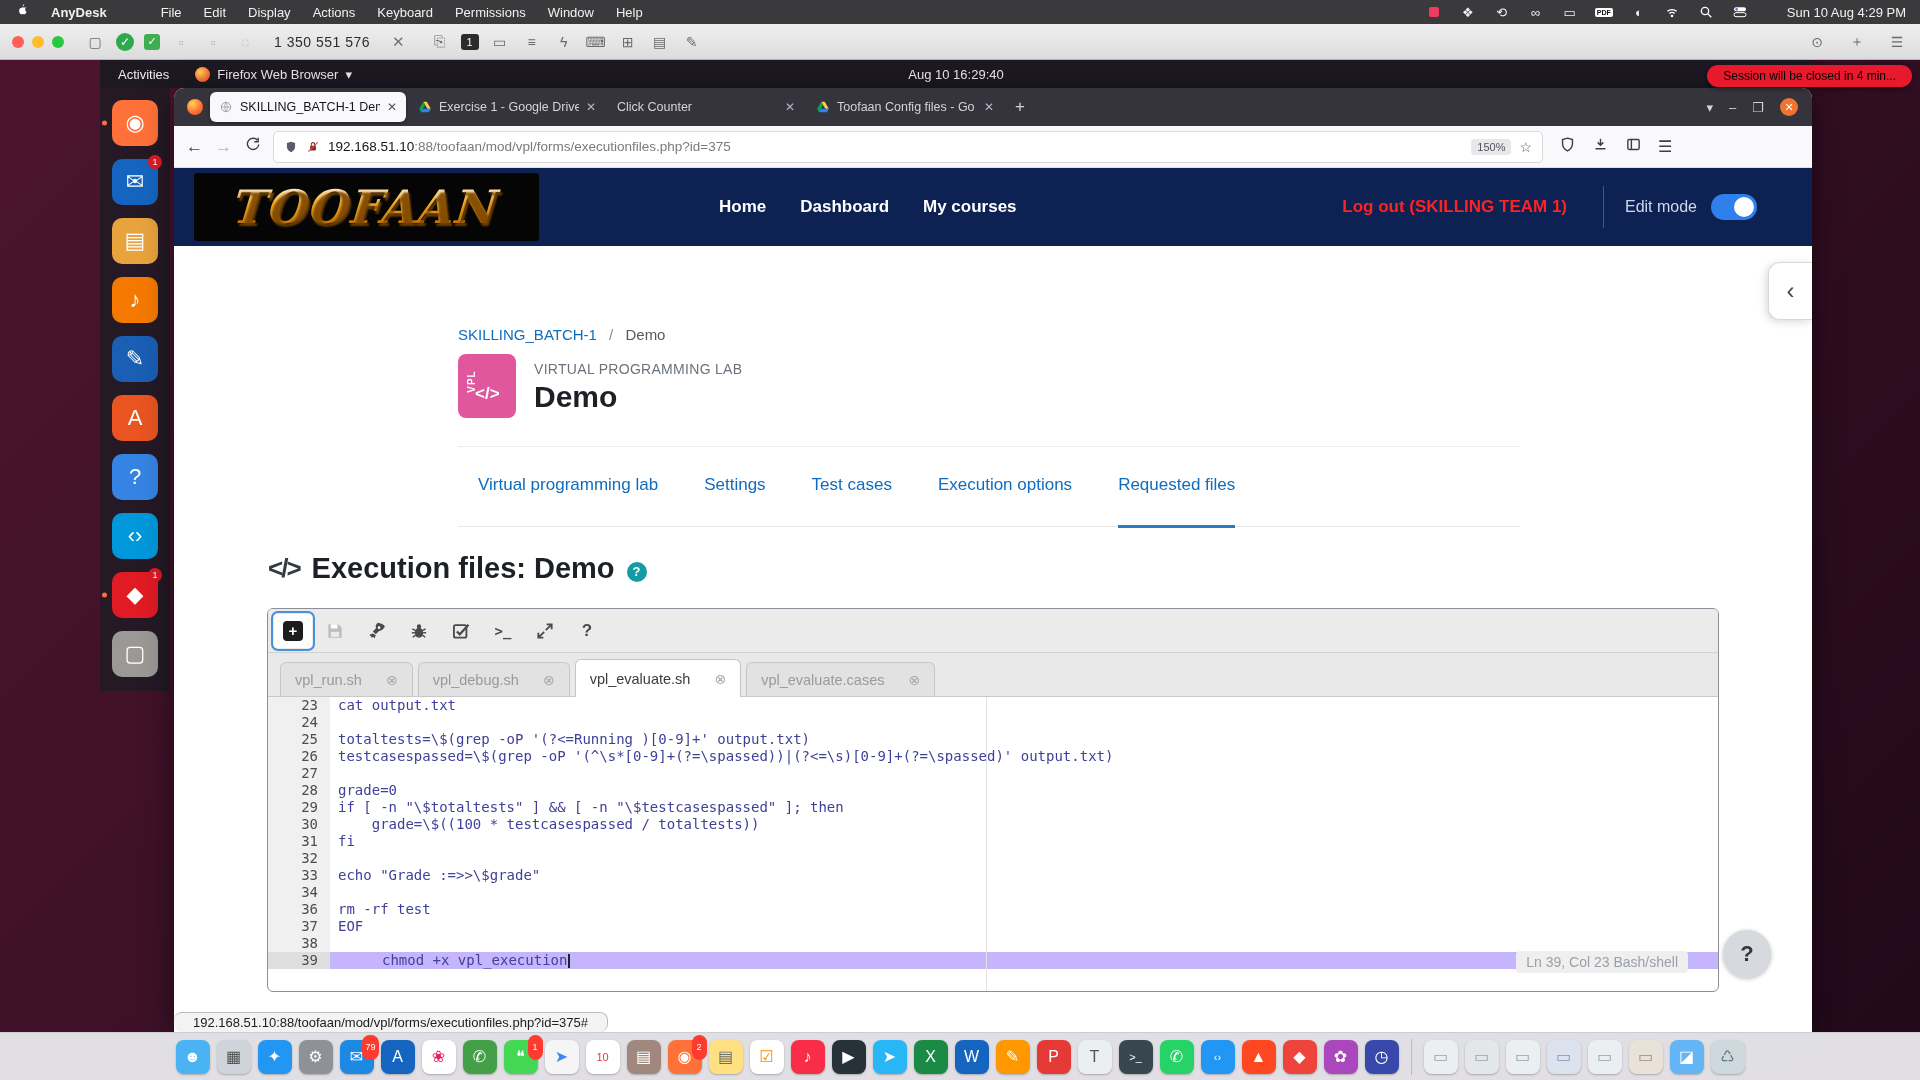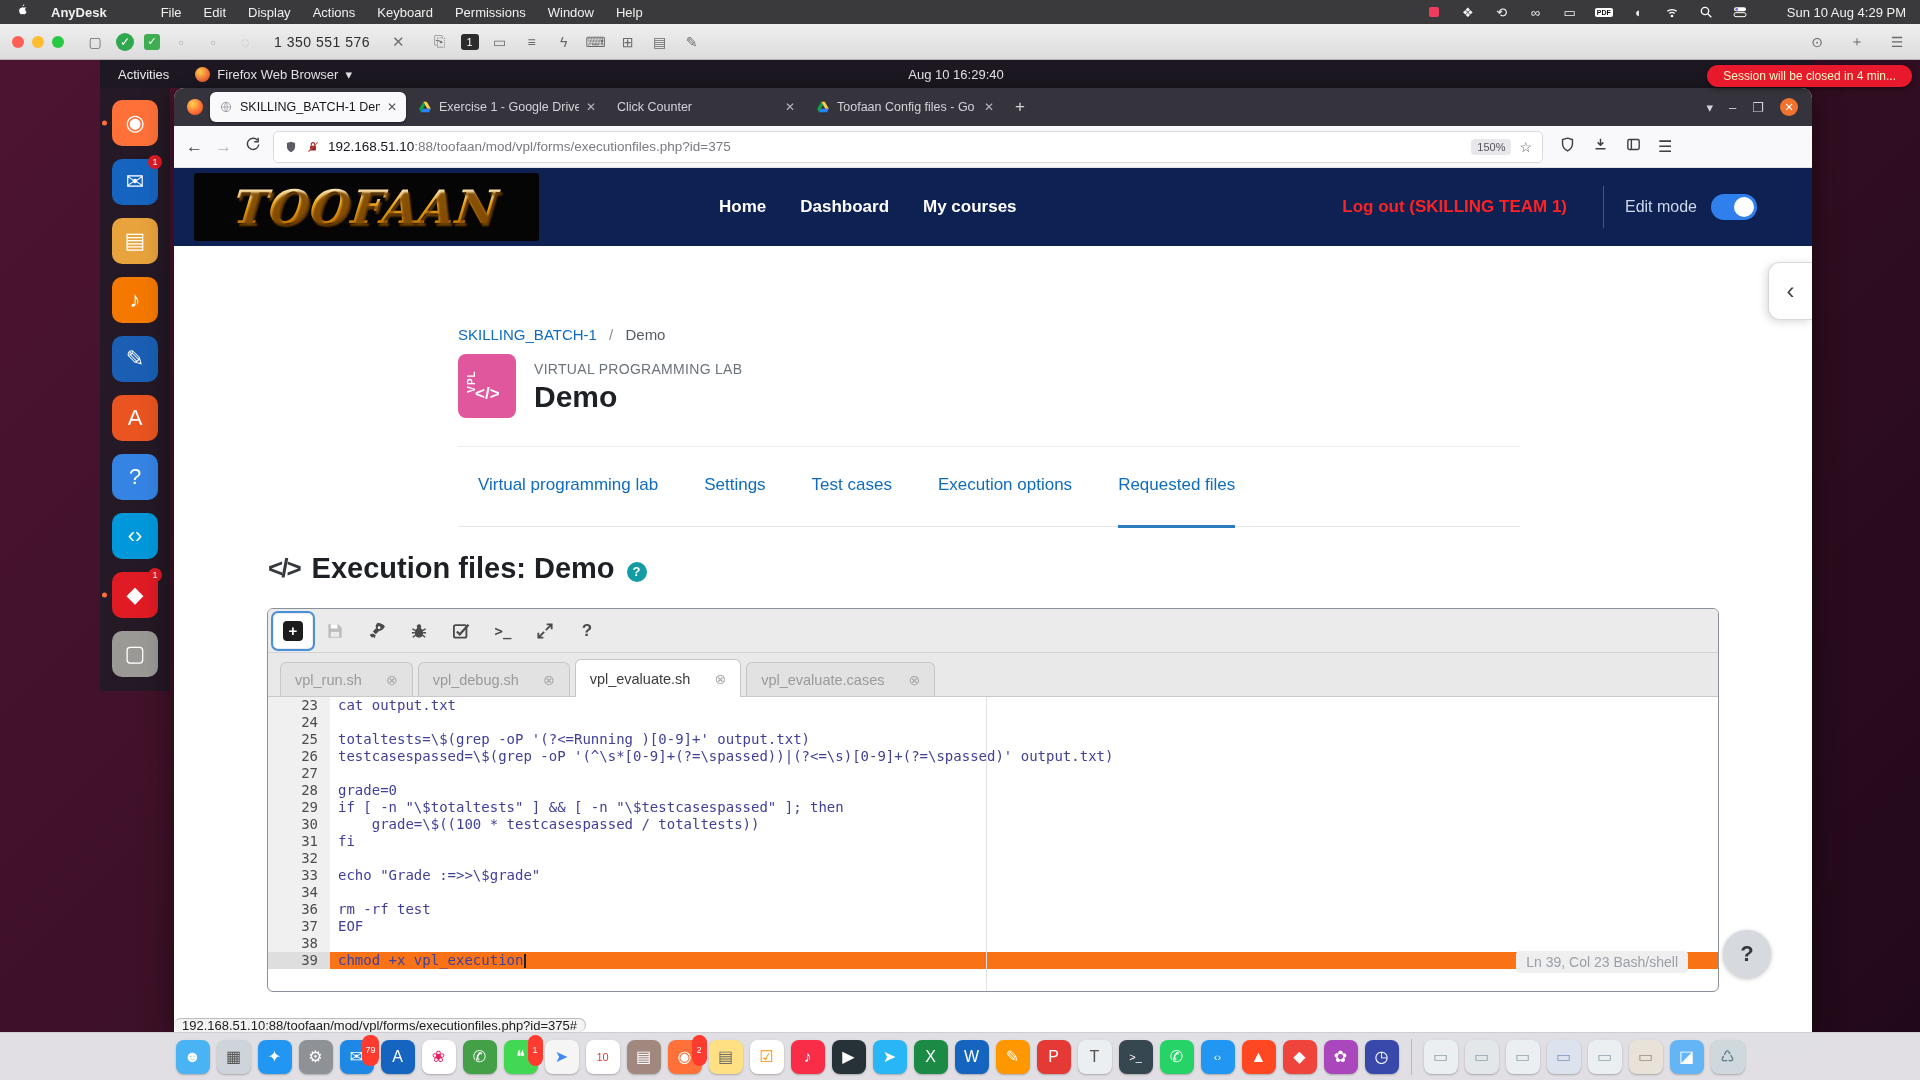--- a/index.html
+++ b/index.html
@@ -38,21 +38,21 @@
   
   .remote { position:absolute; left:0; top:60px; width:1920px; height:972px;
     background:linear-gradient(135deg,#4d142f 0%, #3a1026 45%, #22091a 100%); }
   .ubuntu-topbar { position:absolute; left:100px; top:0; width:1712px; height:28px; background:#1d1822;
     display:flex; align-items:center; color:#eceaee; font-size:13px; padding:0 18px; gap:26px; }
   .ubuntu-topbar .ff-dot { width:15px; height:15px; border-radius:50%;
     background:radial-gradient(circle at 35% 35%, #ffd54f, #ff7139 60%, #e64a19); }
   .ubuntu-appmenu { display:flex; align-items:center; gap:7px; }
   .ubuntu-clock { position:absolute; left:50%; transform:translateX(-50%); }
   .session-pill { position:absolute; right:8px; top:5px; height:22px; border-radius:11px; background:#e8192c;
-    color:#fef9c3; font-size:12px; display:flex; align-items:center; padding:0 16px; box-shadow:0 2px 5px rgba(0,0,0,.4); white-space:nowrap; z-index:60; }
+    color:#000000; font-size:12px; display:flex; align-items:center; padding:0 16px; box-shadow:0 2px 5px rgba(0,0,0,.4); white-space:nowrap; z-index:60; }
 
   
   .ubuntu-dock { position:absolute; left:100px; top:28px; width:70px; padding:12px 0 14px;
     background:rgba(32,26,36,.88); display:flex; flex-direction:column; align-items:center; gap:13px; }
   .udock-item { position:relative; width:46px; height:46px; border-radius:10px; display:flex; align-items:center; justify-content:center;
     color:#fff; font-size:22px; }
   .udock-item .badge { position:absolute; top:-4px; right:-4px; min-width:14px; height:14px; border-radius:7px; background:#e01b24;
     font-size:9px; display:flex; align-items:center; justify-content:center; padding:0 3px; }
   .udock-item .runner { position:absolute; left:-10px; top:50%; transform:translateY(-50%); width:5px; height:5px; border-radius:50%; background:#ff6d3f; }
 
@@ -139,41 +139,41 @@
   .ed-filetabs { height:44px; background:#e9e9e9; border-bottom:1px solid #c9c9c9; display:flex; align-items:flex-end; padding:0 0 0 12px; gap:5px; }
   .ftab { height:34px; display:flex; align-items:center; gap:24px; padding:0 14px; font-size:14.5px; color:#9a9a9a;
     background:#e2e2e2; border:1px solid #c6c6c6; border-bottom:none; border-radius:6px 6px 0 0; }
   .ftab .fx { color:#a9a9a9; font-size:14px; }
   .ftab.active { background:#fff; color:#3c3c3c; height:38px; margin-bottom:-1px; position:relative; z-index:2; }
 
   .ed-code { position:relative; flex:1; display:flex; flex-direction:column; overflow:hidden; font-family:"DejaVu Sans Mono", monospace; font-size:14px; }
   .code-row { display:flex; height:17px; line-height:17px; }
   .code-row .gut { width:62px; flex:none; background:#f0f0f0; color:#4d4d4d; text-align:right; padding-right:12px; }
   .code-row .src { flex:1; color:#40409a; white-space:pre; padding-left:8px; }
-  .code-row.activeline { background:#f97316; }
+  .code-row.activeline { background:#c4b5fd;gap:44px; }
   .code-row.activeline .gut { background:#dedede; }
   .cursor { display:inline-block; width:2px; height:14px; background:#222; vertical-align:middle; margin-left:1px; }
   .print-margin { position:absolute; left:718px; top:0; bottom:0; width:1px; background:#e2e2e6; }
   .ed-status { position:absolute; right:30px; bottom:18px; background:#efefef; color:#9aa0a8; font-size:14px;
     padding:3px 10px; border-radius:4px; }
 
   .float-help { position:absolute; left:1549px; top:762px; width:48px; height:48px; border-radius:50%; background:#d6d9de;
     color:#33373c; font-size:22px; font-weight:bold; display:flex; align-items:center; justify-content:center; box-shadow:0 1px 4px rgba(0,0,0,.25); }
   .drawer-handle { position:absolute; right:0; top:94px; width:44px; height:58px; background:#fff; border:1px solid #d8d8d8; border-right:none;
     border-radius:12px 0 0 12px; box-shadow:-2px 2px 8px rgba(0,0,0,.15); display:flex; align-items:center; justify-content:center;
     font-size:24px; color:#454545; }
-  .status-tooltip { position:absolute; left:0; bottom:0; height:14px; background:#f3f3f3; border-top:1px solid #bdbdbd; border-right:1px solid #bdbdbd;
-    font-size:13px; color:#202020; display:flex; align-items:center; padding:0 8px; white-space:nowrap;border-radius:8px; }
+  .status-tooltip { position:absolute; left:0; bottom:0; height:20px; background:#f3f3f3; border-top:1px solid #bdbdbd; border-right:1px solid #bdbdbd;
+    font-size:13px; color:#202020; display:flex; align-items:center; padding:0 19px; white-space:nowrap;border-radius:8px; }
 
   
   .macos-dock { position:absolute; left:0; top:1032px; width:1920px; height:48px; background:rgba(240,240,243,.93);
     border-top:1px solid #cdcdd2; display:flex; align-items:center; justify-content:center; gap:7px; }
   .dock-item { position:relative; width:34px; height:34px; border-radius:8px; display:flex; align-items:center; justify-content:center;
     color:#fff; font-size:16px; box-shadow:0 1px 2px rgba(0,0,0,.25); }
-  .dock-item .badge { position:absolute; top:-5px; right:-5px; min-width:15px; height:31px; border-radius:8px; background:#ff3b30; color:#fff;
+  .dock-item .badge { position:absolute; top:-5px; right:-5px; min-width:15px; height:25px; border-radius:8px; background:#ff3b30; color:#fff;
     font-size:9px; display:flex; align-items:center; justify-content:center; padding:0 3px; }
   .dock-divider { width:1px; height:36px; background:#b9b9bf; margin:0 5px; }
 </style>
 </head>
 <body>
 
 <div class="screen">
 
   <div class="macos-menubar">
     <span class="sicon">

